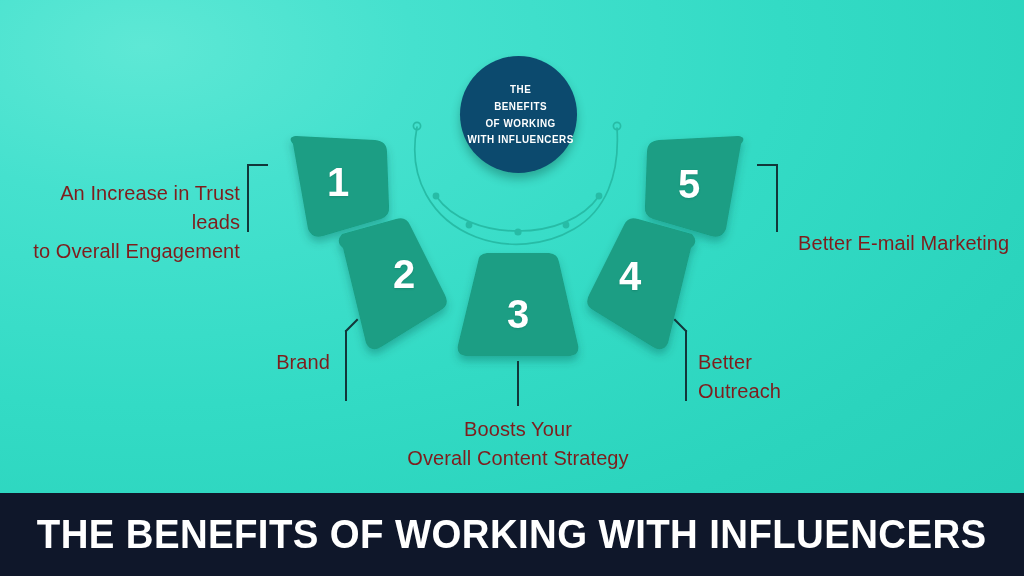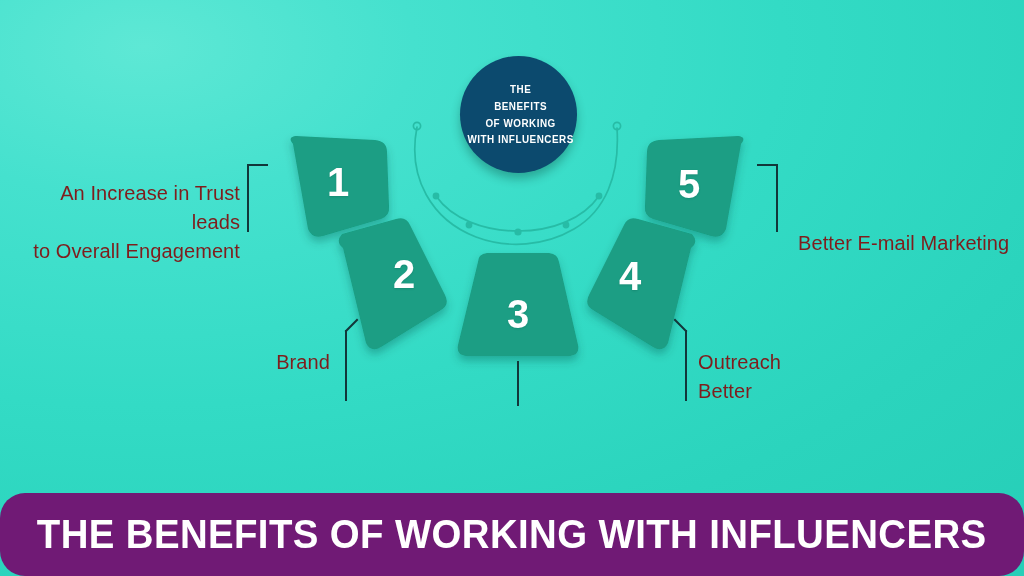--- a/index.html
+++ b/index.html
@@ -64,22 +64,22 @@
     line-height:1.45;
     letter-spacing:.1px;
   }
   .label.r{text-align:right;}
   .label.l{text-align:left;}
   .label.c{text-align:center;}
 
   
   .banner{
     position:absolute;left:0;bottom:0;width:1024px;height:83px;
-    background:#701a75;
-    display:flex;align-items:center;justify-content:center;border-radius:25px;
+    background:#0f172a;
+    display:flex;align-items:center;justify-content:center;
   }
   .banner-text{
     color:#ffffff;
     font-weight:700;
     font-size:40px;
     letter-spacing:.4px;
     text-transform:uppercase;
     transform:scaleX(.96);
     white-space:nowrap;
   }
@@ -168,24 +168,28 @@
 
   <div class="label r" style="left:20px;top:179px;width:220px;">
     <div>An Increase in Trust leads</div>
     <div>to Overall Engagement</div>
   </div>
 
   <div class="label r" style="left:126px;top:348px;width:204px;">
     <div>Brand</div>
   </div>
 
+  <div class="label c" style="left:368px;top:415px;width:300px;">
+    <div>Boosts Your</div>
+    <div>Overall Content Strategy</div>
+  </div>
 
   <div class="label l" style="left:698px;top:348px;width:204px;">
+    <div>Better</div>
     <div>Outreach</div>
-    <div>Better</div>
   </div>
 
   <div class="label l" style="left:798px;top:181px;width:220px;margin-top:48px;">
     <div>Better E-mail Marketing</div>
   </div>
 
   <div class="banner">
     <div class="banner-text">THE BENEFITS OF WORKING WITH INFLUENCERS</div>
   </div>
 

